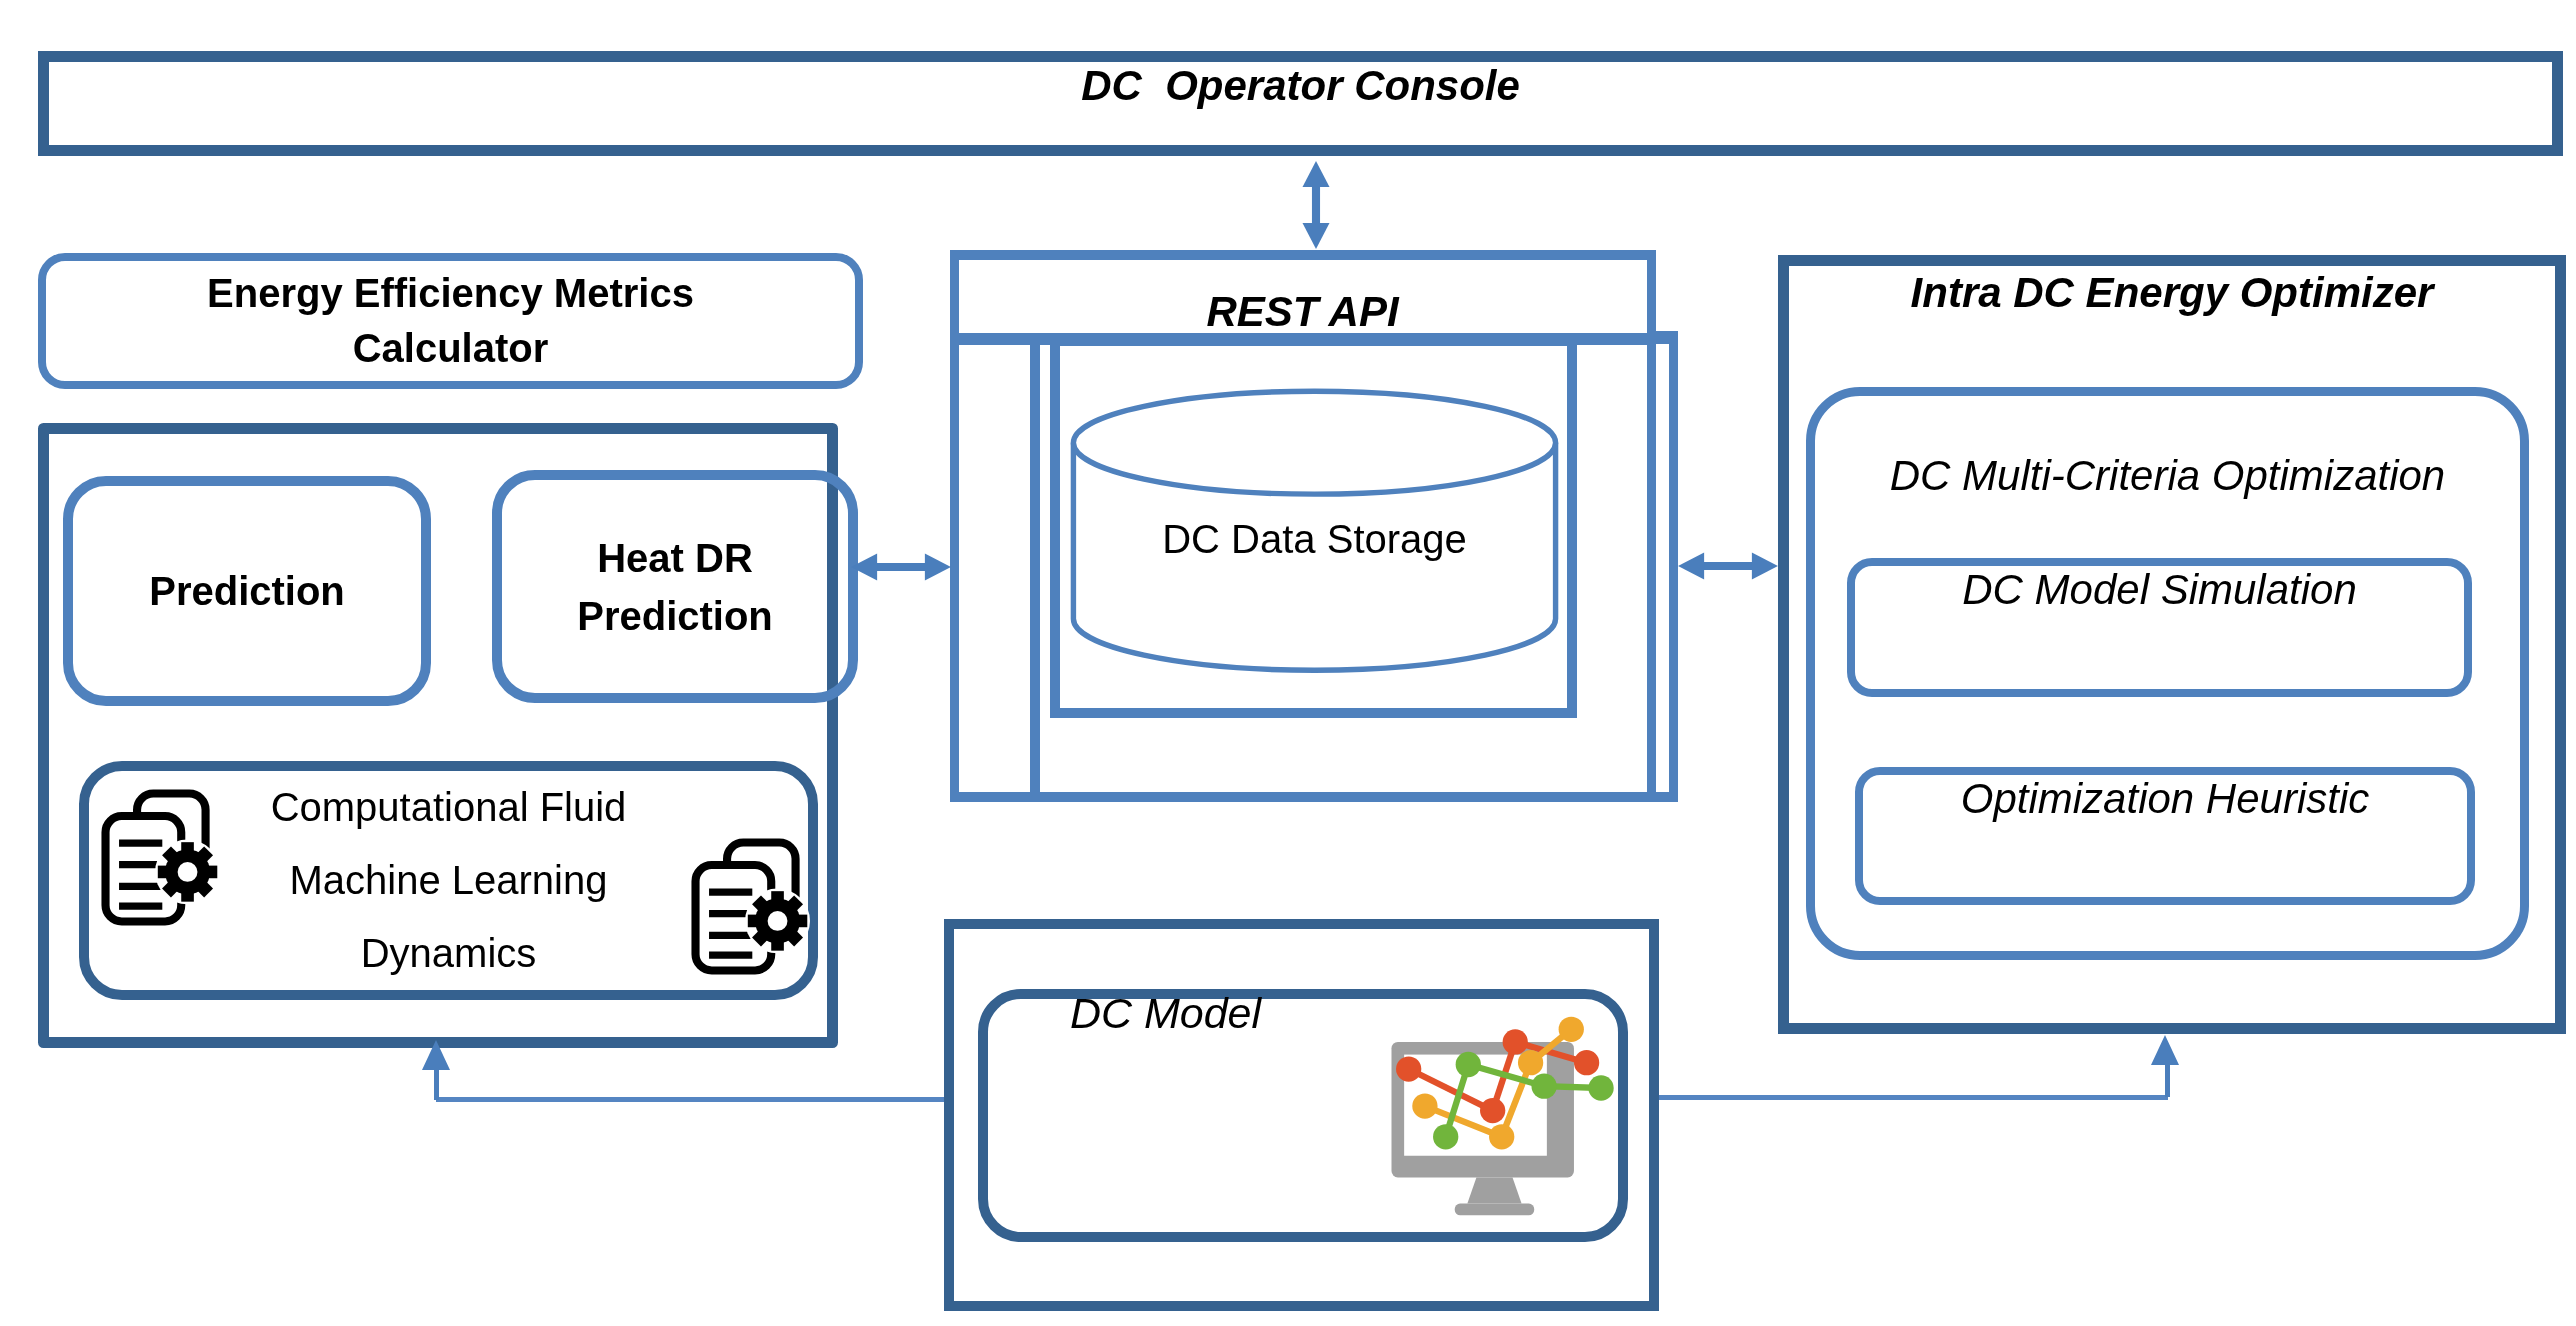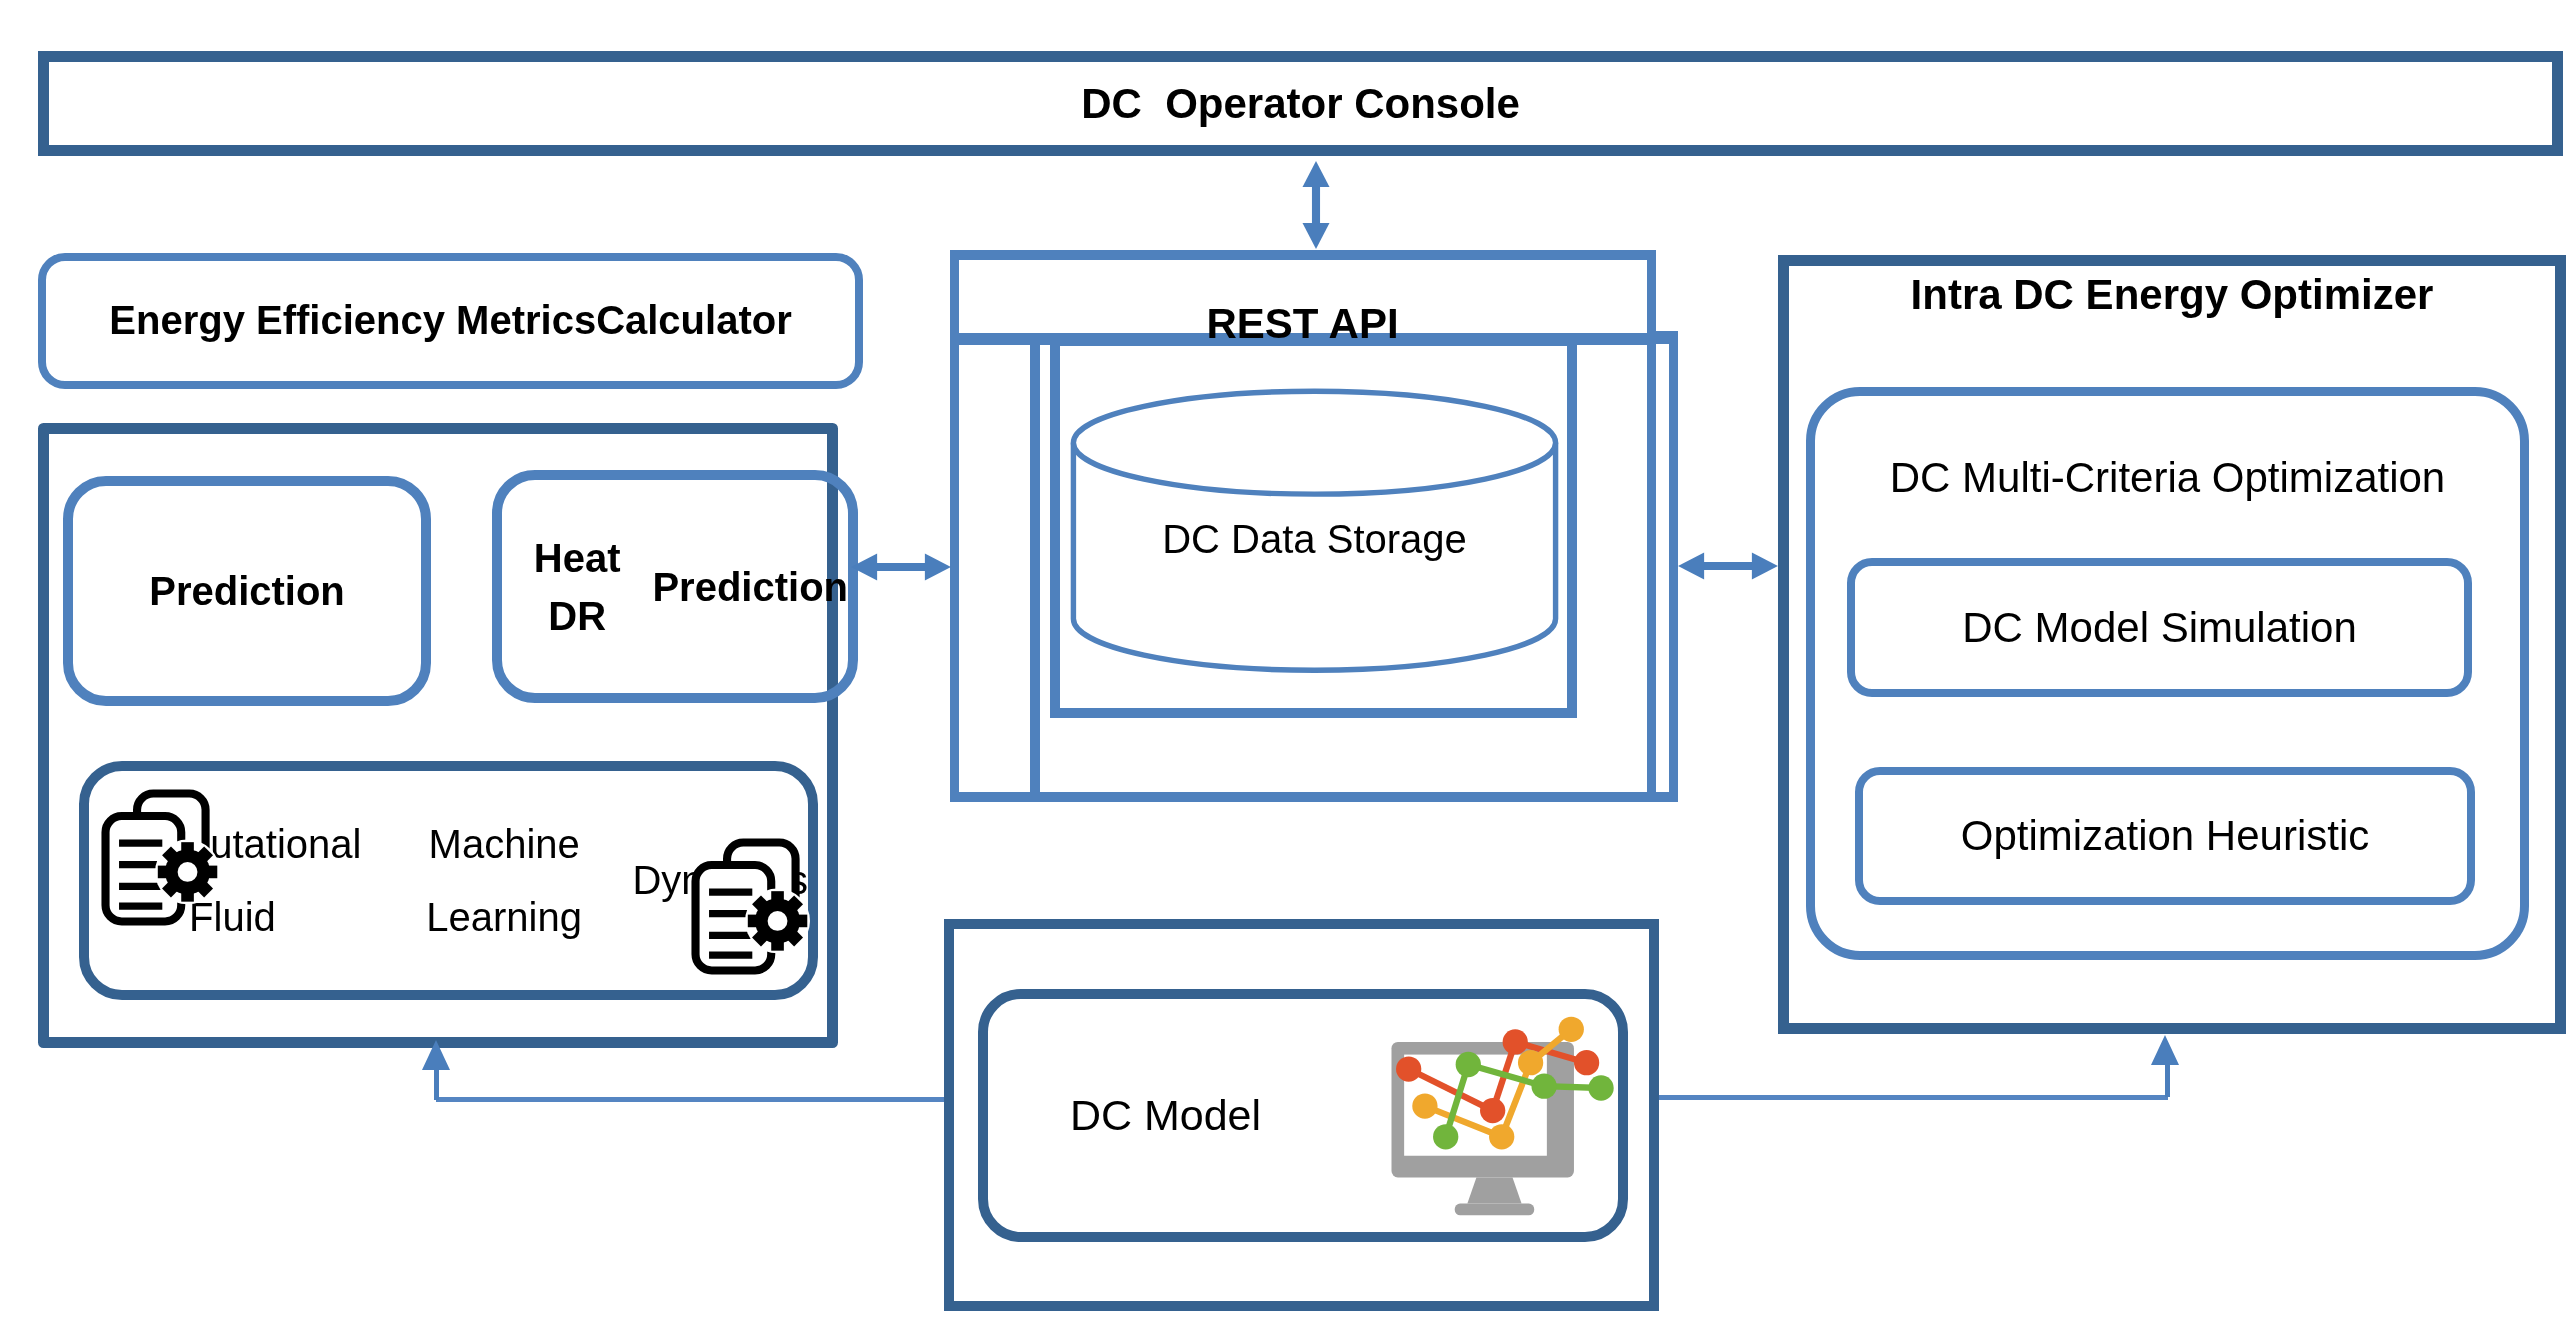--- a/index.html
+++ b/index.html
@@ -10,22 +10,22 @@
     --ink:#000000;
   }
   *{margin:0;padding:0;box-sizing:border-box;}
   html,body{background:#ffffff;}
   body{
     width:2576px;height:1327px;position:relative;overflow:hidden;
     font-family:"Liberation Sans", sans-serif;color:var(--ink);
   }
   .abs{position:absolute;}
   .bold{font-weight:bold;}
-  .ctr{display:flex;align-items:center;justify-content:center;text-align:center;}
-  .col{display:flex;flex-direction:row;align-items:center;justify-content:center;text-align:center;}
+  .ctr{display:flex;align-items:flex-start;justify-content:center;text-align:center;font-style:italic;}
+  .col{display:flex;flex-direction:column;align-items:center;justify-content:center;text-align:center;}
 
   
   .console{left:38px;top:51px;width:2525px;height:105px;border:11px solid var(--dark);font-size:42px;white-space:pre;}
 
   
   .eemc{left:38px;top:253px;width:825px;height:136px;border:8.1px solid var(--med);border-radius:27px;font-size:40px;line-height:1.38;}
   .left-container{left:38px;top:423px;width:800px;height:625px;border:11.7px solid var(--dark);border-radius:5.4px;}
   .electrical{left:63px;top:476px;width:368px;height:230px;border:10px solid var(--med);border-radius:43px;font-size:40px;line-height:1.45;}
   .heat{left:462px;top:470px;width:366px;height:233px;border:10px solid var(--med);border-radius:43px;font-size:40px;line-height:1.45;margin-left:30px;}
   .mlbox{left:79px;top:761px;width:739px;height:239px;border:10px solid var(--dark);border-radius:43px;font-size:40px;line-height:1.82;}

